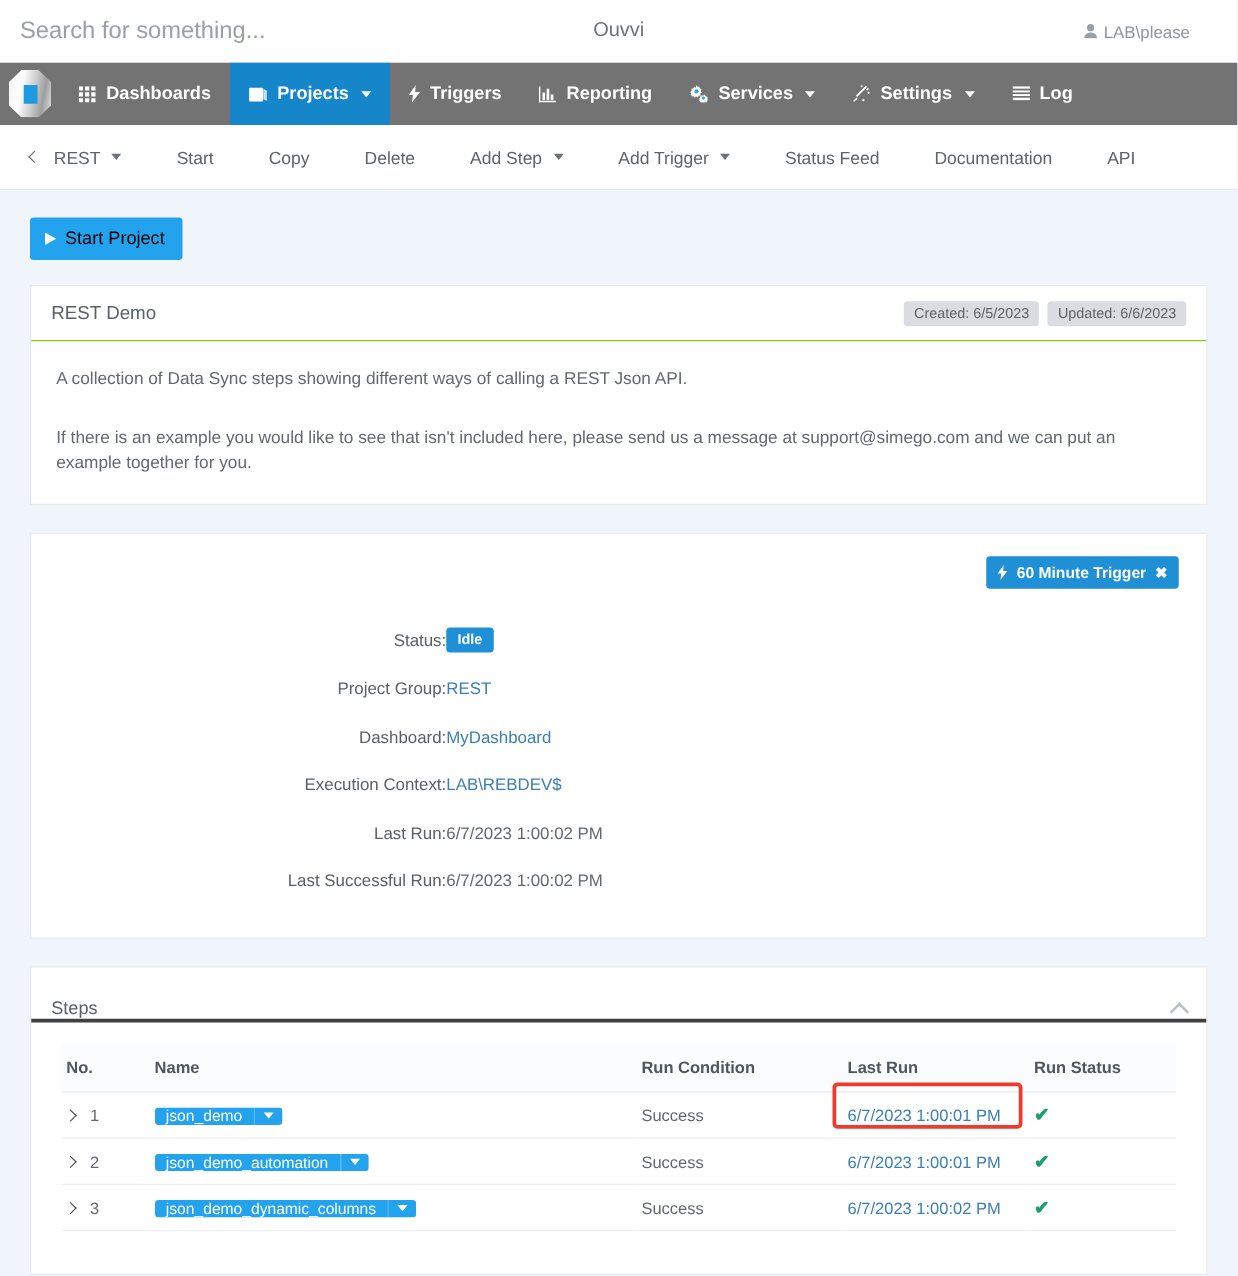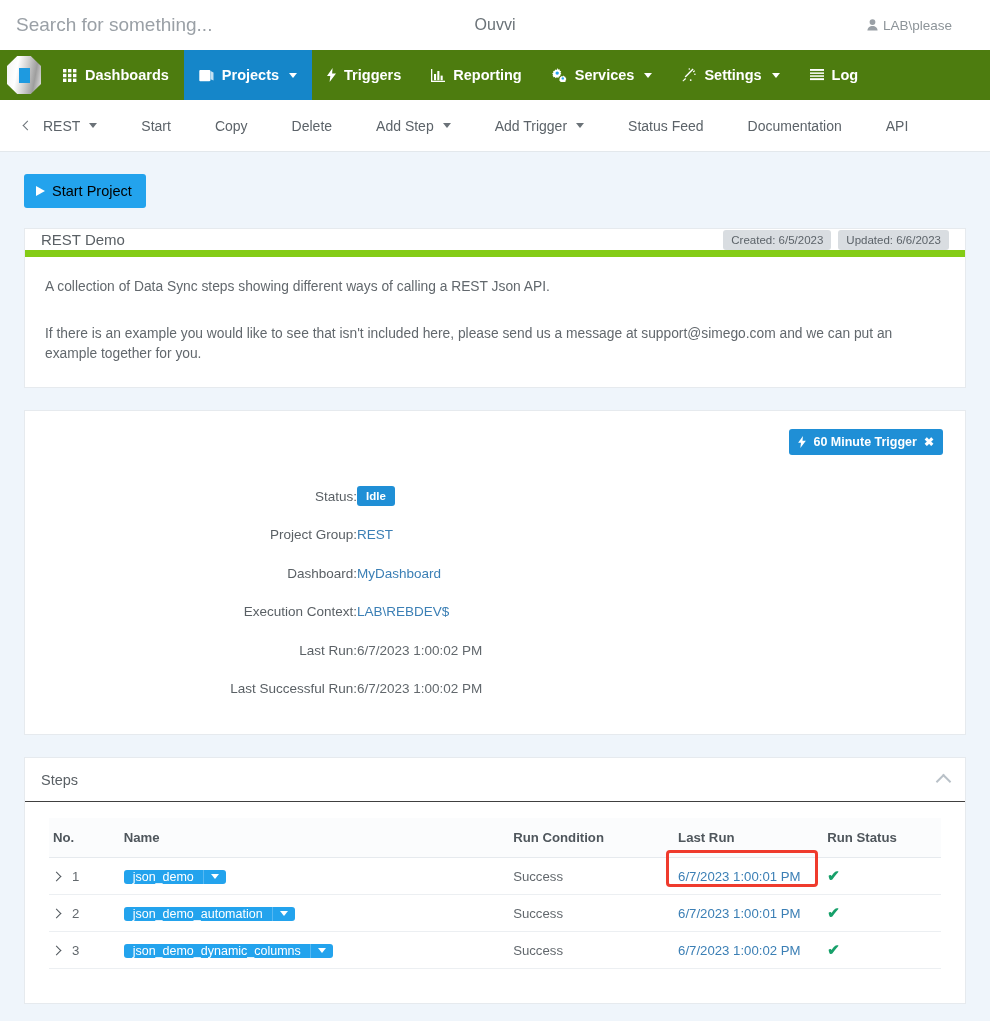--- a/index.html
+++ b/index.html
@@ -47,21 +47,21 @@
     display: flex;
     align-items: center;
     gap: 5px;
     z-index: 2;
   }
   .user-icon svg { display: block; }
 
   
   .mainnav {
     height: 50px;
-    background: #4d7c0f;
+    background: #737373;
     display: flex;
     align-items: stretch;
   }
   .logo-wrap {
     width: 48px;
     display: flex;
     align-items: center;
     justify-content: center;
     flex: 0 0 48px;
   }
@@ -158,22 +158,22 @@
     border-bottom: 5.5px solid transparent;
     border-left: 9px solid #fff;
   }
 
   .card {
     background: #ffffff;
     border: 1px solid #e6eaee;
     margin-top: 20px;
   }
   .card-head {
-    height: 28px;
-    border-bottom: 7px solid #84cc16;
+    height: 44px;
+    border-bottom: 1px solid #84cc16;
     display: flex;
     align-items: center;
     padding: 0 16px;
   }
   .card-title { font-size: 15px; color: #5a6065; }
   .badges { margin-left: auto; display: flex; gap: 7px; }
   .badge-grey {
     background: #d9dde1;
     color: #5c6369;
     font-size: 11.5px;
@@ -214,23 +214,23 @@
     font-weight: bold;
     border-radius: 3px;
     padding: 4px 9px;
     display: inline-block;
   }
 
   
   .steps-card { background:#ffffff; border:1px solid #e6eaee; margin-top: 22px; }
   .steps-head {
     height: 44px;
-    border-bottom: 1px solid #404040;
-    display: flex;
-    align-items: center;
+    border-bottom: 3px solid #404040;
+    display: flex;
+    align-items: flex-end;
     padding: 0 16px;
   }
   .steps-head .card-title { font-size: 14.5px; }
   .collapse-chev {
     margin-left: auto;
     width: 11px; height: 11px;
     border-top: 2px solid #b9c1c8;
     border-left: 2px solid #b9c1c8;
     transform: rotate(45deg);
     margin-top: 4px;

